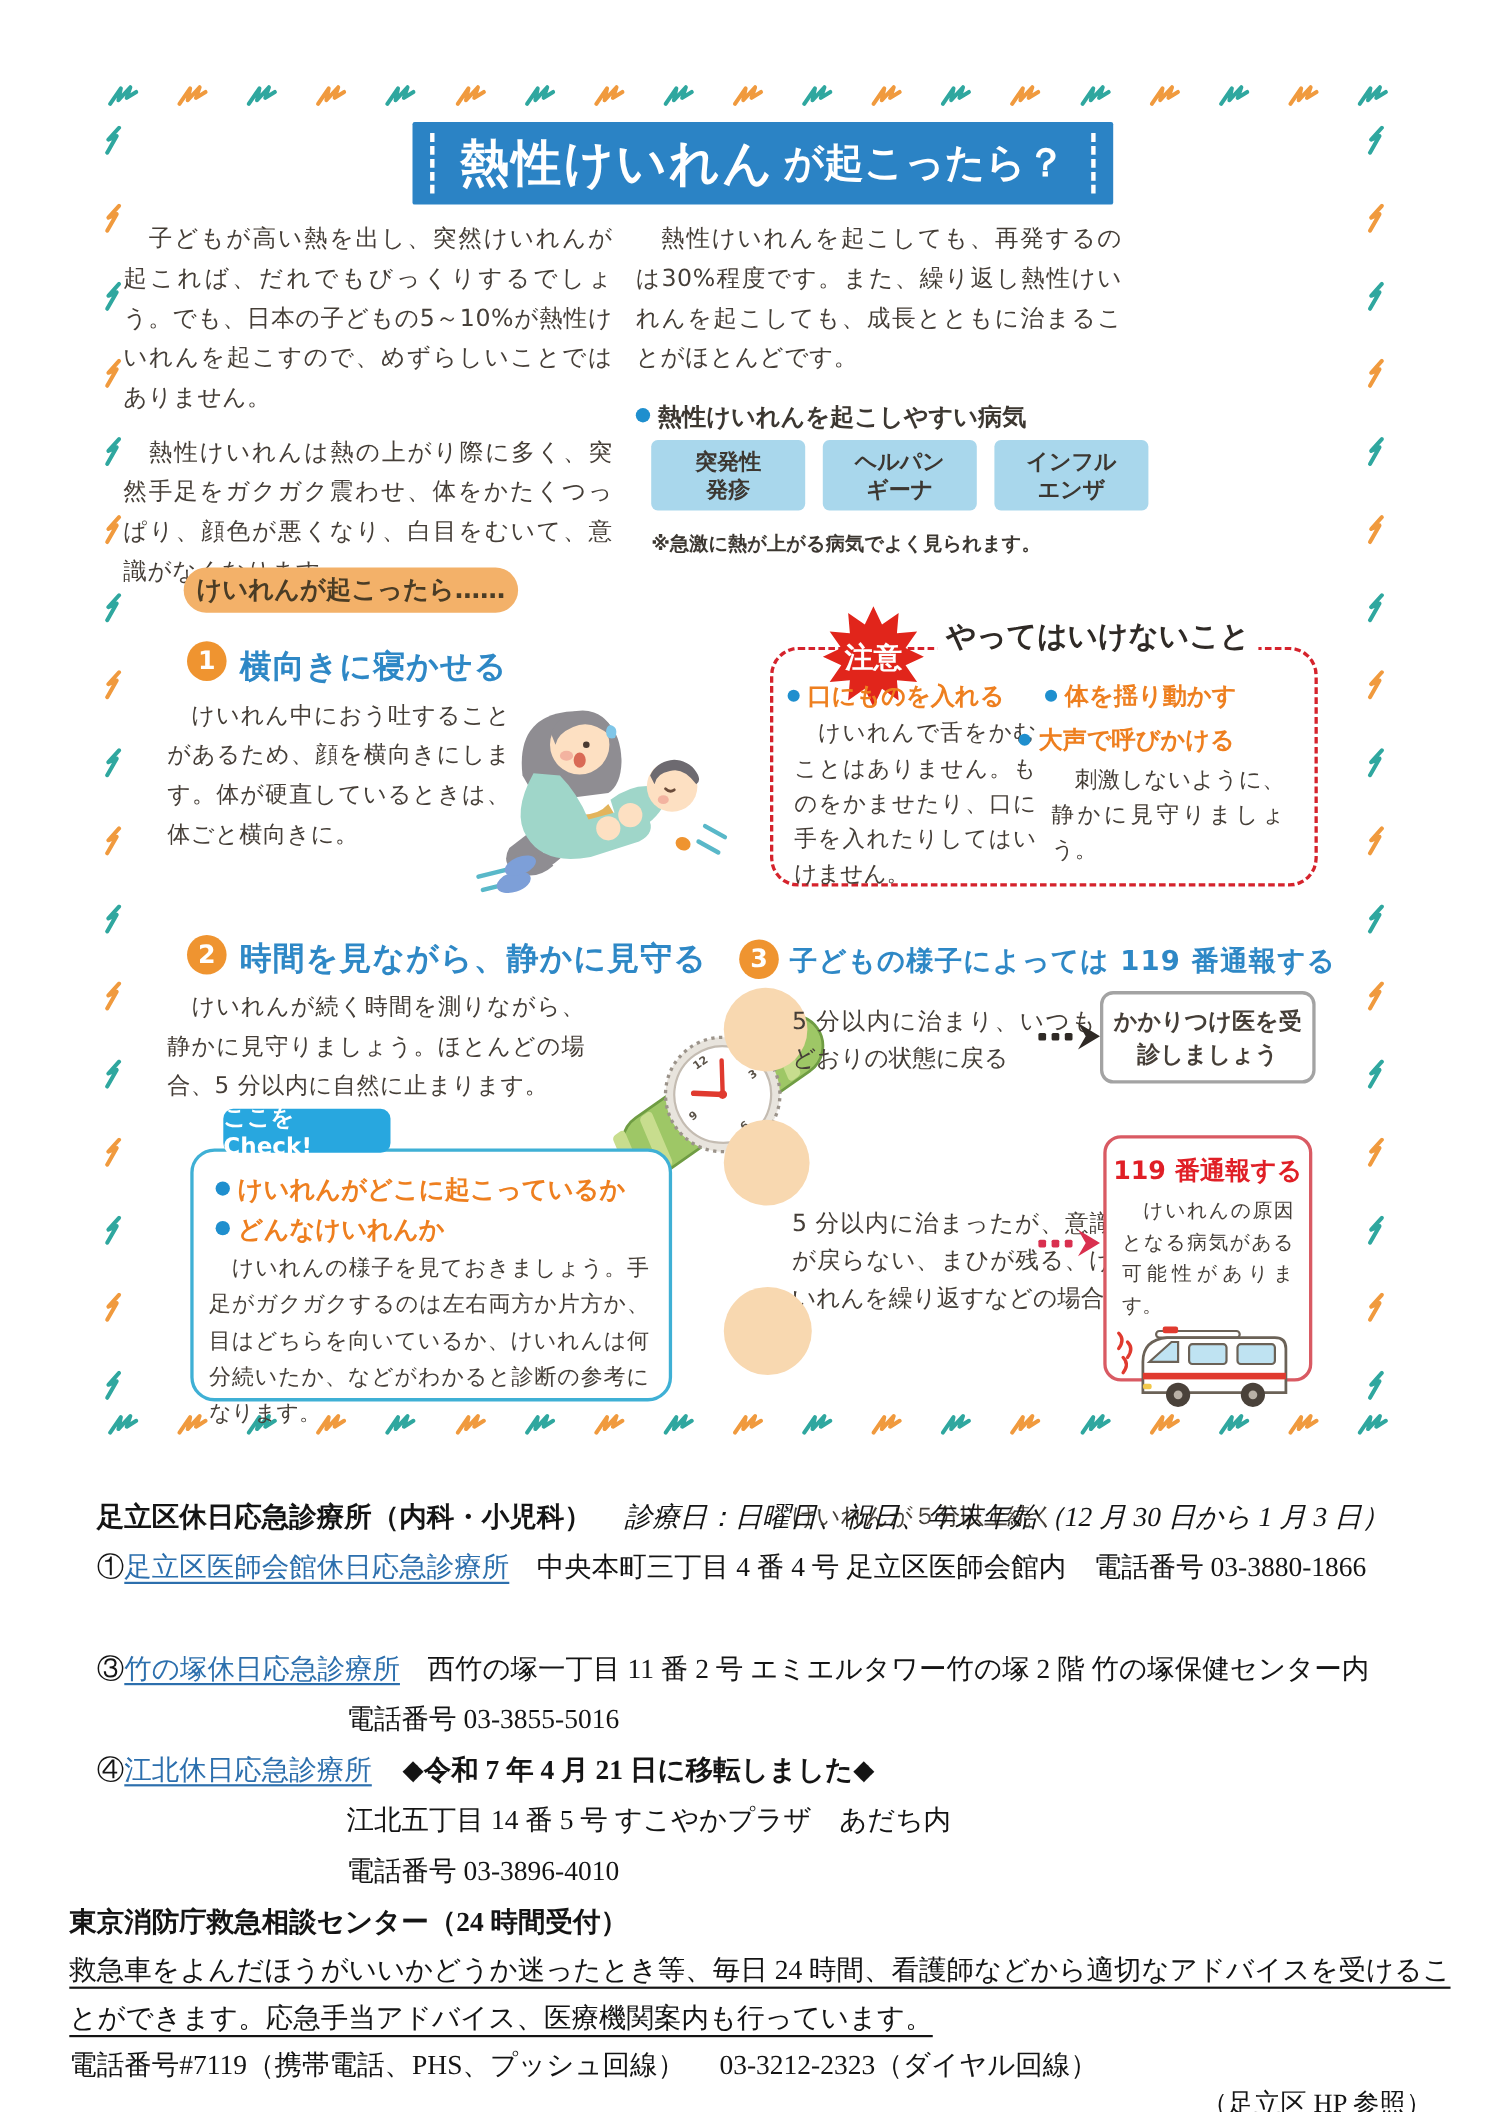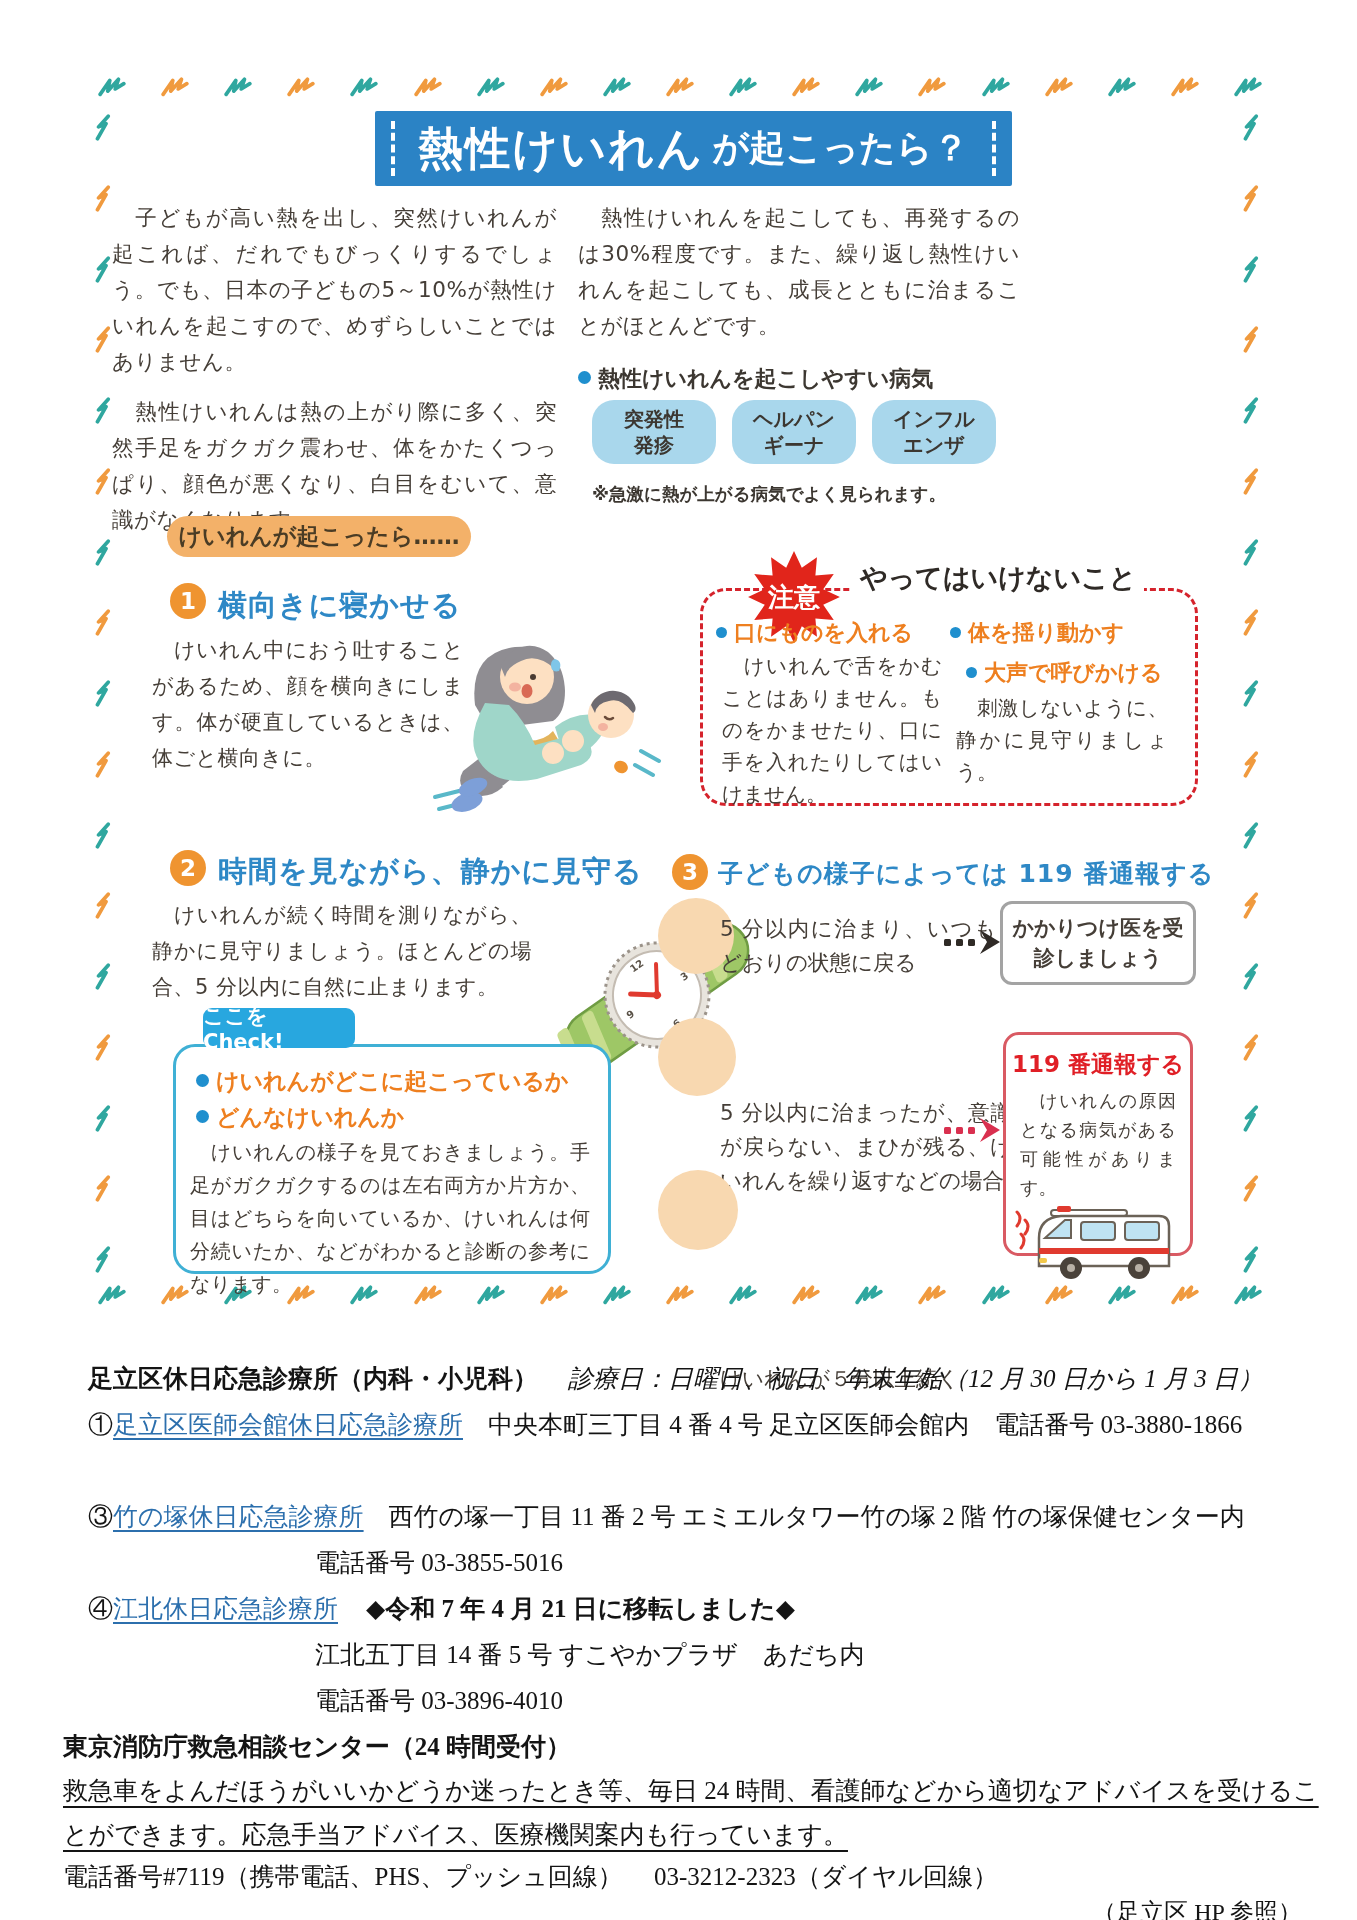--- a/index.html
+++ b/index.html
@@ -14,21 +14,21 @@
   
   .banner{background:#2b83c5;border-radius:2px;display:flex;align-items:center;justify-content:center;}
   .banner .dash{position:absolute;top:10px;bottom:10px;width:0;border-left:4px dashed #ffffff;}
   .banner-main{font-size:45px;font-weight:900;color:#fff;letter-spacing:2px;}
   .banner-sub{font-size:36px;font-weight:800;color:#fff;margin-left:8px;}
   
   .col{font-size:21.5px;line-height:36px;text-align:justify;letter-spacing:0.5px;}
   .col p{margin:0 0 14px 0;}
   .dot{display:inline-block;width:13px;height:13px;border-radius:50%;background:#1f8fce;
        margin-right:7px;vertical-align:2px;}
-  .pill{width:124px;height:64px;border-radius:22px;background:#a9d7ec;display:flex;flex-direction:column;
+  .pill{width:140px;height:64px;border-radius:6px;background:#a9d7ec;display:flex;flex-direction:column;
         align-items:center;justify-content:center;font-weight:700;font-size:20px;line-height:26px;color:#3c3731;}
   .note{font-size:17.5px;font-weight:700;color:#3c3731;}
   
   .sec-pill{background:#f3b169;border-radius:22px;display:flex;align-items:center;justify-content:center;
             font-size:23px;font-weight:800;color:#4a3c25;}
   
   .badge{width:36px;height:36px;border-radius:50%;background:#ef9430;color:#fff;font-weight:900;
          font-size:23px;display:flex;align-items:center;justify-content:center;}
   .step-h{font-size:29px;font-weight:900;color:#2e88c6;letter-spacing:1px;white-space:nowrap;}
   .body-t{font-size:21px;line-height:36px;text-align:justify;letter-spacing:0.5px;}
@@ -368,21 +368,21 @@
     <text x="46" y="55" font-size="25" font-weight="bold" fill="#ffffff" text-anchor="middle">注意</text>
   </svg>
   <div class="abs warn-h" style="left:852px;top:560px;">やってはいけないこと</div>
   <div class="abs oitem" style="left:716px;top:618px;">
     <span class="dot"></span><span>口にものを入れる</span>
   </div>
   <div class="abs warn-b" style="left:722px;top:650px;width:220px;">　けいれんで舌をかむことはありません。ものをかませたり、口に手を入れたりしてはいけません。</div>
   <div class="abs oitem" style="left:950px;top:618px;">
     <span class="dot"></span><span>体を揺り動かす</span>
   </div>
-  <div class="abs oitem" style="left:966px;top:658px;">
+  <div class="abs oitem" style="left:926px;top:658px;">
     <span class="dot"></span><span>大声で呼びかける</span>
   </div>
   <div class="abs warn-b" style="left:956px;top:692px;width:212px;">　刺激しないように、静かに見守りましょう。</div>
 
   <div class="abs badge" style="left:170px;top:850px;">2</div>
   <div class="abs step-h" style="left:218px;top:852px;">時間を見ながら、静かに見守る</div>
   <div class="abs body-t" style="left:152px;top:897px;width:380px;">　けいれんが続く時間を測りながら、静かに見守りましょう。ほとんどの場合、5 分以内に自然に止まります。</div>
 
   <svg class="abs" style="left:540px;top:895px;" width="235" height="200" viewBox="0 0 235 200">
     <g transform="rotate(-35 117 100)">

